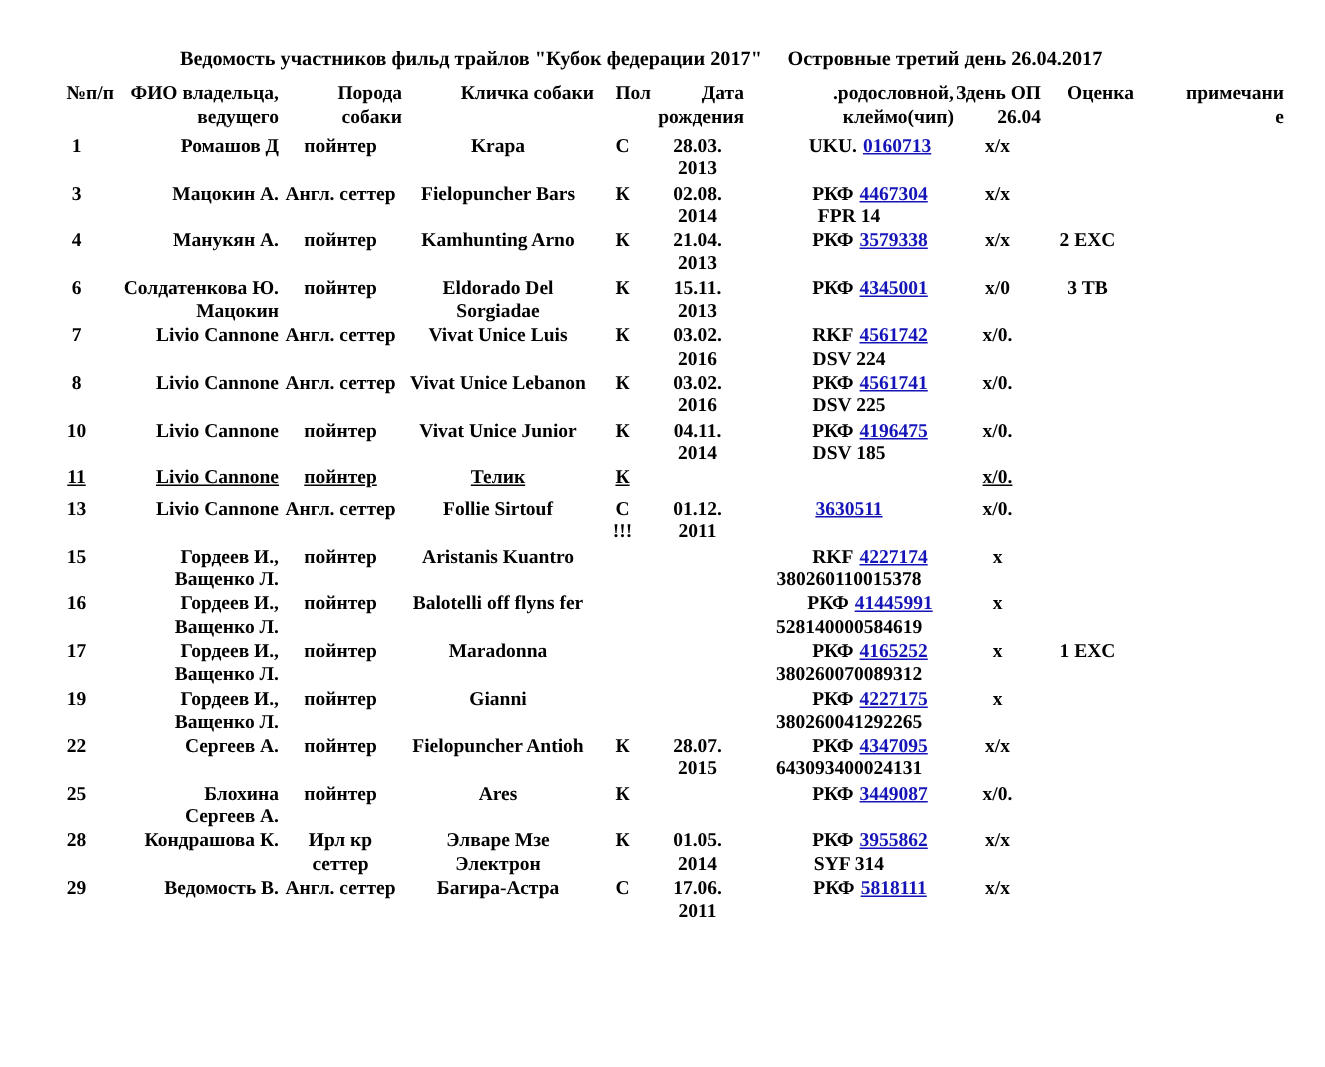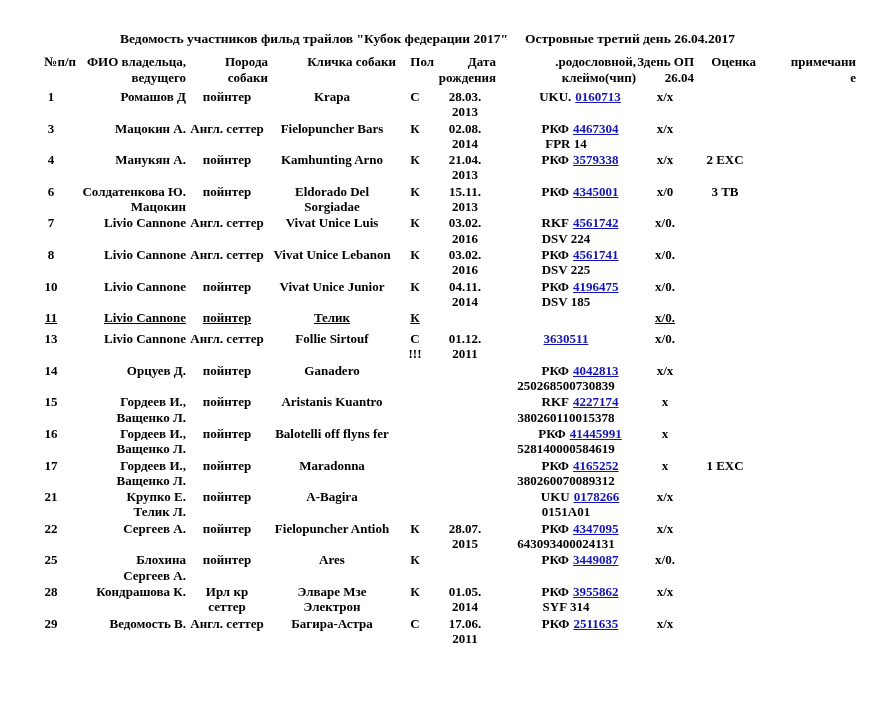--- a/index.html
+++ b/index.html
@@ -322,39 +322,20 @@
         </td>
     <td class="c-ped">
       <div class="ped-line"><a class="ped-link" href="#">3630511</a></div>
       <div class="ped-chip"></div>
     </td>
     <td class="c-day">x/0.</td>
     <td class="c-score"></td>
     <td class="c-note"></td>
   </tr>
       <tr>
-    <td class="c-num">14</td>
-    <td class="c-owner">
-          <div>Орцуев Д.</div>
-        </td>
-    <td class="c-breed">
-          <div>пойнтер</div>
-        </td>
-    <td class="c-dog">Ganadero</td>
-    <td class="c-sex"></td>
-    <td class="c-birth"></td>
-    <td class="c-ped">
-      <div class="ped-line"><span class="ped-prefix">РКФ</span><a class="ped-link" href="#">4042813</a></div>
-      <div class="ped-chip">250268500730839</div>
-    </td>
-    <td class="c-day">x/x</td>
-    <td class="c-score"></td>
-    <td class="c-note"></td>
-  </tr>
-      <tr>
     <td class="c-num">15</td>
     <td class="c-owner">
           <div>Гордеев И.,</div>
           <div>Ващенко Л.</div>
         </td>
     <td class="c-breed">
           <div>пойнтер</div>
         </td>
     <td class="c-dog">Aristanis Kuantro</td>
     <td class="c-sex"></td>
@@ -401,36 +382,36 @@
     <td class="c-birth"></td>
     <td class="c-ped">
       <div class="ped-line"><span class="ped-prefix">РКФ</span><a class="ped-link" href="#">4165252</a></div>
       <div class="ped-chip">380260070089312</div>
     </td>
     <td class="c-day">x</td>
     <td class="c-score">1 EXC</td>
     <td class="c-note"></td>
   </tr>
       <tr>
-    <td class="c-num">21</td>
-    <td class="c-owner">
-          <div>Крупко Е.</div>
-          <div>Телик Л.</div>
-        </td>
-    <td class="c-breed">
-          <div>пойнтер</div>
-        </td>
-    <td class="c-dog">A-Bagira</td>
+    <td class="c-num">19</td>
+    <td class="c-owner">
+          <div>Гордеев И.,</div>
+          <div>Ващенко Л.</div>
+        </td>
+    <td class="c-breed">
+          <div>пойнтер</div>
+        </td>
+    <td class="c-dog">Gianni</td>
     <td class="c-sex"></td>
     <td class="c-birth"></td>
     <td class="c-ped">
-      <div class="ped-line"><span class="ped-prefix">UKU</span><a class="ped-link" href="#">0178266</a></div>
-      <div class="ped-chip">0151A01</div>
-    </td>
-    <td class="c-day">x/x</td>
+      <div class="ped-line"><span class="ped-prefix">РКФ</span><a class="ped-link" href="#">4227175</a></div>
+      <div class="ped-chip">380260041292265</div>
+    </td>
+    <td class="c-day">x</td>
     <td class="c-score"></td>
     <td class="c-note"></td>
   </tr>
       <tr>
     <td class="c-num">22</td>
     <td class="c-owner">
           <div>Сергеев А.</div>
         </td>
     <td class="c-breed">
           <div>пойнтер</div>
@@ -508,21 +489,21 @@
         </td>
     <td class="c-dog">Багира-Астра</td>
     <td class="c-sex">
           <div>С</div>
         </td>
     <td class="c-birth">
           <div>17.06.</div>
           <div>2011</div>
         </td>
     <td class="c-ped">
-      <div class="ped-line"><span class="ped-prefix">РКФ</span><a class="ped-link" href="#">2511635</a></div>
+      <div class="ped-line"><span class="ped-prefix">РКФ</span><a class="ped-link" href="#">5818111</a></div>
       <div class="ped-chip"></div>
     </td>
     <td class="c-day">x/x</td>
     <td class="c-score"></td>
     <td class="c-note"></td>
   </tr>
     </tbody>
 </table>
 
 </body></html>

